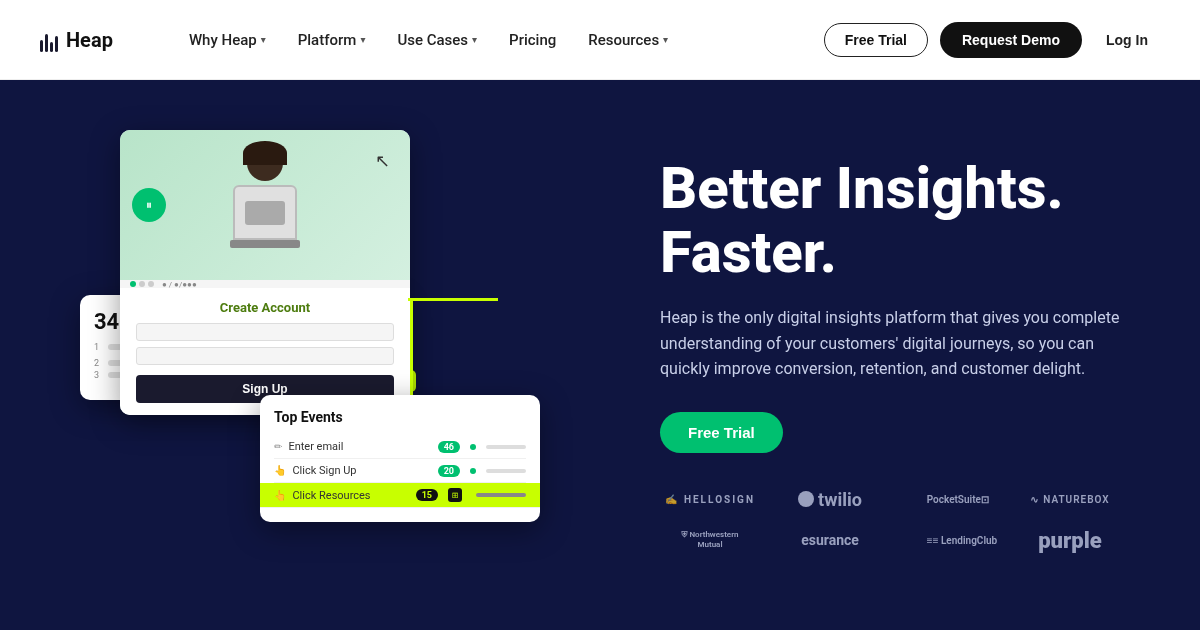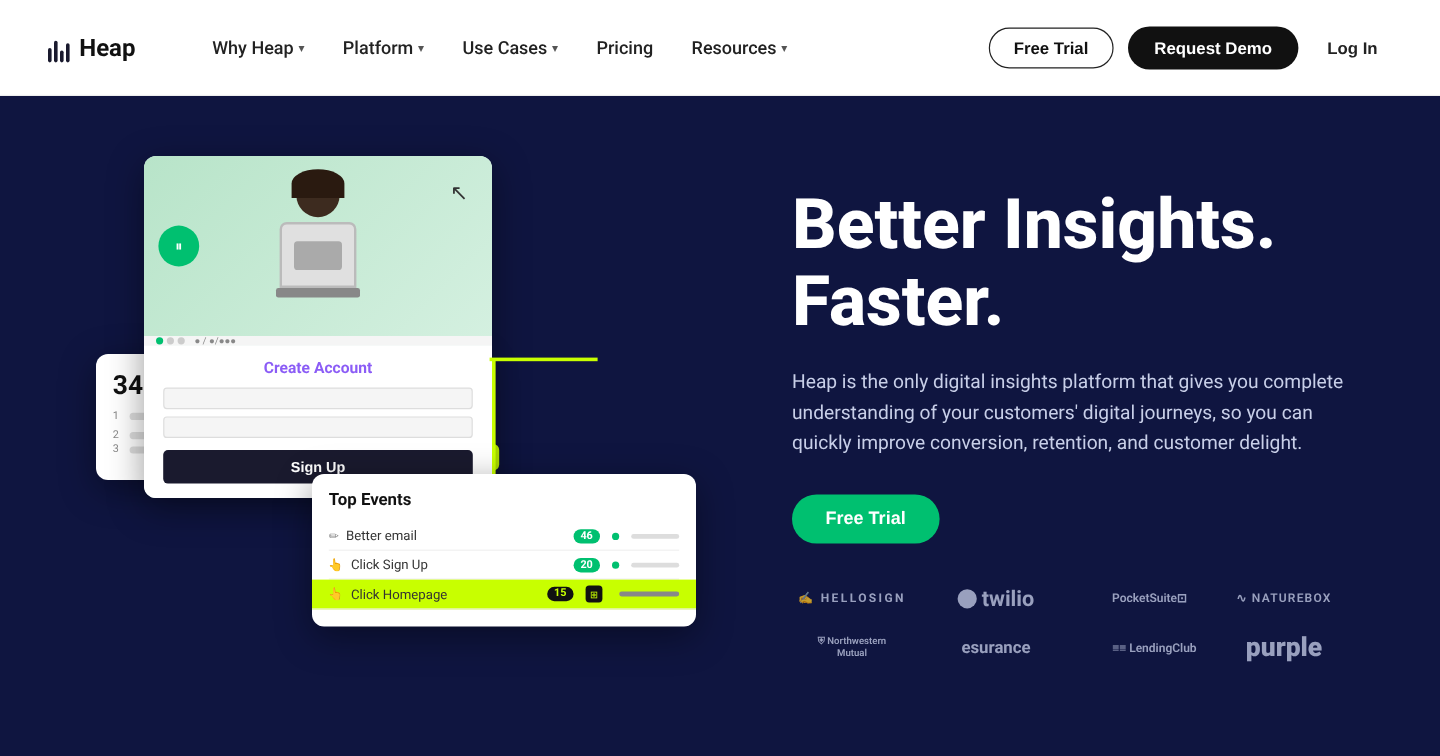--- a/index.html
+++ b/index.html
@@ -11,21 +11,21 @@
       background: #e8eaf6;
     }
 
     
     .navbar {
       background: #fff;
       height: 80px;
       display: flex;
       align-items: center;
       padding: 0 40px;
-      gap: 32px;
+      gap: 44px;
       position: relative;
       z-index: 10;
       border-bottom: 1px solid #eee;
     }
     .logo {
       display: flex;
       align-items: center;
       gap: 8px;
       font-weight: 700;
       font-size: 20px;
@@ -185,21 +185,21 @@
       color: #333;
     }
     .card-main-body {
       background: #fff;
       padding: 12px 16px;
     }
     .card-form-title {
       font-size: 13px;
       font-weight: 700;
       text-align: center;
-      color: #8b5cf6;
+      color: #4d7c0f;
       margin-bottom: 8px;
     }
     .card-input {
       width: 100%;
       height: 18px;
       background: #f5f5f5;
       border-radius: 3px;
       margin-bottom: 6px;
       border: 1px solid #ddd;
     }
@@ -296,21 +296,21 @@
     .funnel-arrow {
       font-size: 8px;
       color: #999;
     }
 
     
     .card-events {
       position: absolute;
       top: 315px;
       left: 200px;
-      width: 320px;
+      width: 280px;
       background: #fff;
       border-radius: 10px;
       padding: 14px;
       box-shadow: 0 8px 30px rgba(0,0,0,0.4);
       z-index: 7;
     }
     .events-title {
       font-size: 14px;
       font-weight: 700;
       color: #111;
@@ -517,35 +517,35 @@
           <span>Users dropping off</span>
           <span style="width:14px;height:14px;background:#111;border-radius:3px;color:#c8ff00;display:flex;align-items:center;justify-content:center;font-size:8px;">⊞</span>
         </div>
       </div>
     </div>
 
     <div class="card-events">
       <div class="events-title">Top Events</div>
       <div class="event-row">
         <span class="event-icon">✏</span>
-        <span>Better email</span>
+        <span>Enter email</span>
         <span class="event-count">46</span>
         <span style="margin-left:4px;width:6px;height:6px;background:#00c070;border-radius:50%;display:inline-block;"></span>
         <div class="event-bar" style="margin-left:4px;"></div>
       </div>
       <div class="event-row">
         <span class="event-icon">👆</span>
         <span>Click Sign Up</span>
         <span class="event-count">20</span>
         <span style="margin-left:4px;width:6px;height:6px;background:#00c070;border-radius:50%;display:inline-block;"></span>
         <div class="event-bar" style="margin-left:4px;"></div>
       </div>
       <div class="event-row highlighted" style="background:#c8ff00;margin:0 -14px;padding:5px 14px;">
         <span class="event-icon">👆</span>
-        <span>Click Homepage</span>
+        <span>Click Resources</span>
         <span style="margin-left:auto;background:#111;color:#c8ff00;border-radius:10px;padding:1px 6px;font-size:9px;font-weight:700;">15</span>
         <span style="margin-left:4px;width:14px;height:14px;background:#111;border-radius:3px;color:#c8ff00;display:flex;align-items:center;justify-content:center;font-size:8px;">⊞</span>
         <div style="margin-left:8px;width:50px;height:4px;background:#888;border-radius:2px;"></div>
       </div>
     </div>
 
   </div>
 
   <div class="hero-right">
     <h1 class="hero-headline">

